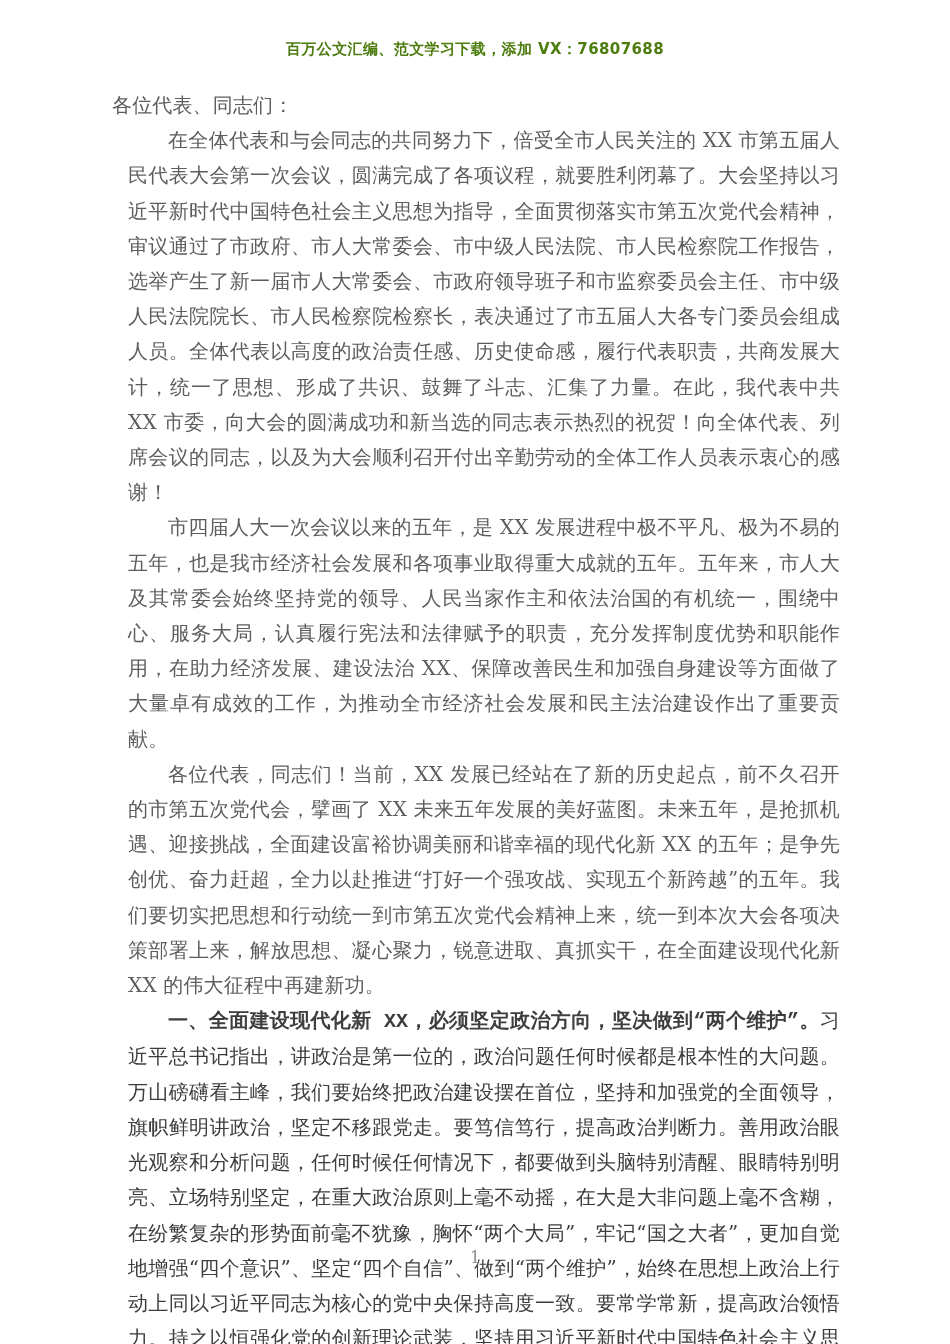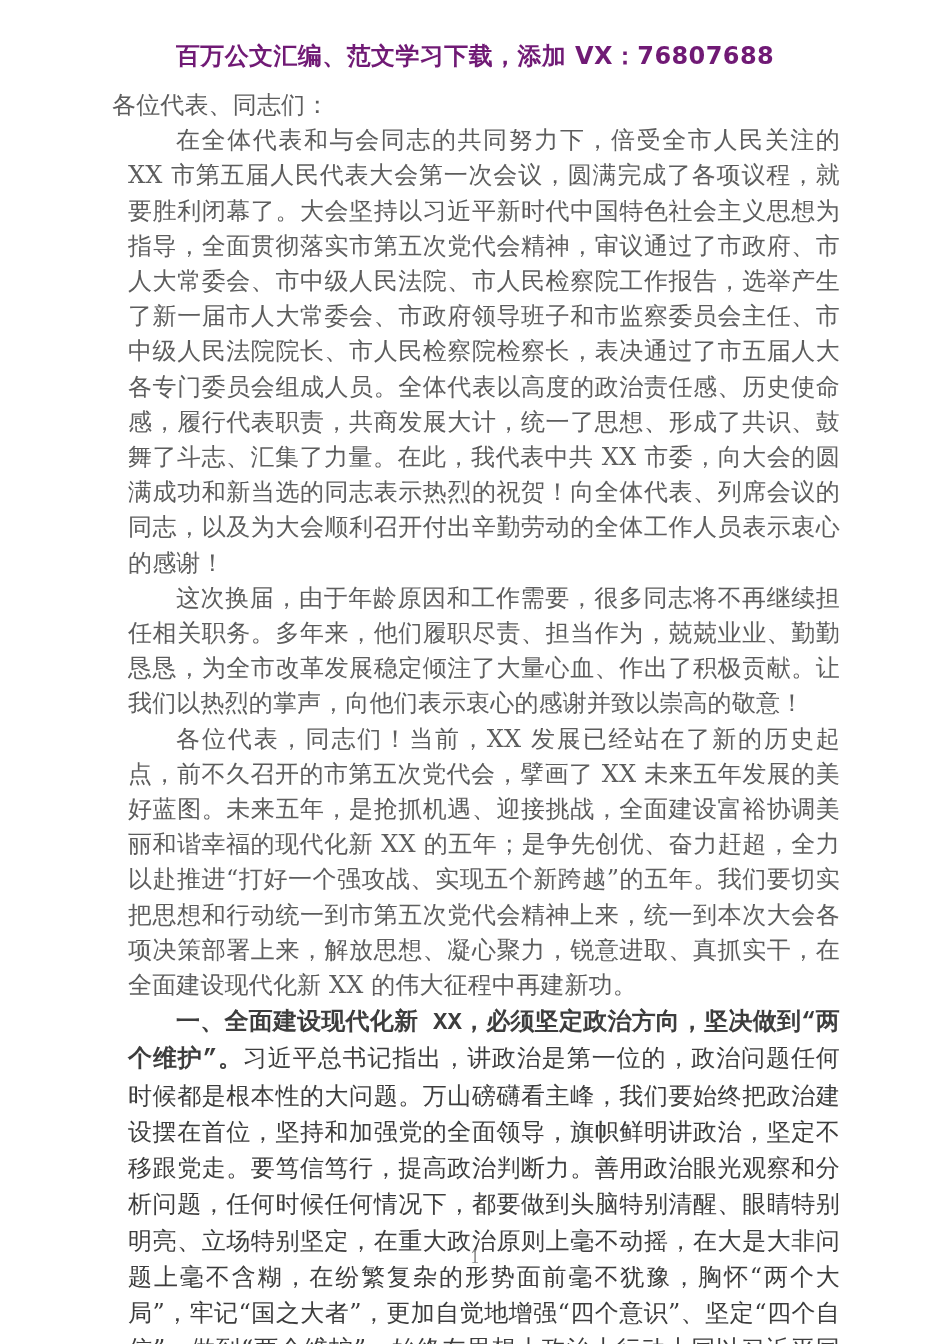--- a/index.html
+++ b/index.html
@@ -19,35 +19,35 @@
     box-sizing: border-box;
     overflow: hidden;
   }
   .watermark-bar {
     position: absolute;
     top: 40px;
     left: 0;
     width: 950px;
     text-align: center;
     font-family: "DejaVu Sans", "Liberation Sans", sans-serif;
-    font-size: 24px;
+    font-size: 15px;
     font-weight: 600;
-    color: #701a75;
+    color: #4d7c0f;
     letter-spacing: 0.4px;
     white-space: nowrap;
   }
   .doc-body {
     position: absolute;
     top: 88px;
     left: 112px;
     width: 728px;
   }
   .para {
     margin: 0;
-    font-size: 24px;
+    font-size: 20px;
     line-height: 35.2px;
     color: #5d5d5d;
     text-align: justify;
     text-justify: inter-ideograph;
     letter-spacing: 0.15px;
     font-family: "DejaVu Serif", "Liberation Serif", serif;
   }
   .para.indent {
     text-indent: 2em;
     margin-left: 16px;
@@ -80,22 +80,22 @@
 <div class="page">
 
   <div class="watermark-bar">百万公文汇编、范文学习下载，添加 VX：76807688</div>
 
   <div class="doc-body">
 
     <p class="para">各位代表、同志们：</p>
 
     <p class="para indent">在全体代表和与会同志的共同努力下，倍受全市人民关注的 XX 市第五届人民代表大会第一次会议，圆满完成了各项议程，就要胜利闭幕了。大会坚持以习近平新时代中国特色社会主义思想为指导，全面贯彻落实市第五次党代会精神，审议通过了市政府、市人大常委会、市中级人民法院、市人民检察院工作报告，选举产生了新一届市人大常委会、市政府领导班子和市监察委员会主任、市中级人民法院院长、市人民检察院检察长，表决通过了市五届人大各专门委员会组成人员。全体代表以高度的政治责任感、历史使命感，履行代表职责，共商发展大计，统一了思想、形成了共识、鼓舞了斗志、汇集了力量。在此，我代表中共 XX 市委，向大会的圆满成功和新当选的同志表示热烈的祝贺！向全体代表、列席会议的同志，以及为大会顺利召开付出辛勤劳动的全体工作人员表示衷心的感谢！</p>
 
+    <p class="para indent">市四届人大一次会议以来的五年，是 XX 发展进程中极不平凡、极为不易的五年，也是我市经济社会发展和各项事业取得重大成就的五年。五年来，市人大及其常委会始终坚持党的领导、人民当家作主和依法治国的有机统一，围绕中心、服务大局，认真履行宪法和法律赋予的职责，充分发挥制度优势和职能作用，在助力经济发展、建设法治 XX、保障改善民生和加强自身建设等方面做了大量卓有成效的工作，为推动全市经济社会发展和民主法治建设作出了重要贡献。</p>
 
-    <p class="para indent">这次换届，由于年龄原因和工作需要，很多同志将不再继续担任相关职务。多年来，他们履职尽责、担当作为，兢兢业业、勤勤恳恳，为全市改革发展稳定倾注了大量心血、作出了积极贡献。让我们以热烈的掌声，向他们表示衷心的感谢并致以崇高的敬意！</p>
 
     <p class="para indent">各位代表，同志们！当前，XX 发展已经站在了新的历史起点，前不久召开的市第五次党代会，擘画了 XX 未来五年发展的美好蓝图。未来五年，是抢抓机遇、迎接挑战，全面建设富裕协调美丽和谐幸福的现代化新 XX 的五年；是争先创优、奋力赶超，全力以赴推进“打好一个强攻战、实现五个新跨越”的五年。我们要切实把思想和行动统一到市第五次党代会精神上来，统一到本次大会各项决策部署上来，解放思想、凝心聚力，锐意进取、真抓实干，在全面建设现代化新 XX 的伟大征程中再建新功。</p>
 
     <p class="para indent heading"><span class="lead">一、全面建设现代化新 XX，必须坚定政治方向，坚决做到“两个维护”。</span><span class="rest">习近平总书记指出，讲政治是第一位的，政治问题任何时候都是根本性的大问题。万山磅礴看主峰，我们要始终把政治建设摆在首位，坚持和加强党的全面领导，旗帜鲜明讲政治，坚定不移跟党走。要笃信笃行，提高政治判断力。善用政治眼光观察和分析问题，任何时候任何情况下，都要做到头脑特别清醒、眼睛特别明亮、立场特别坚定，在重大政治原则上毫不动摇，在大是大非问题上毫不含糊，在纷繁复杂的形势面前毫不犹豫，胸怀“两个大局”，牢记“国之大者”，更加自觉地增强“四个意识”、坚定“四个自信”、做到“两个维护”，始终在思想上政治上行动上同以习近平同志为核心的党中央保持高度一致。要常学常新，提高政治领悟力。持之以恒强化党的创新理论武装，坚持用习近平新时代中国特色社会主义思想武装头脑、指导实践、推动工作，深入学习贯彻习近平总书记“七一”重要讲话和视察 XX 重要讲话精神，持续巩固拓展</span></p>
 
   </div>
 
   <div class="page-number">1</div>
 
 </div>

